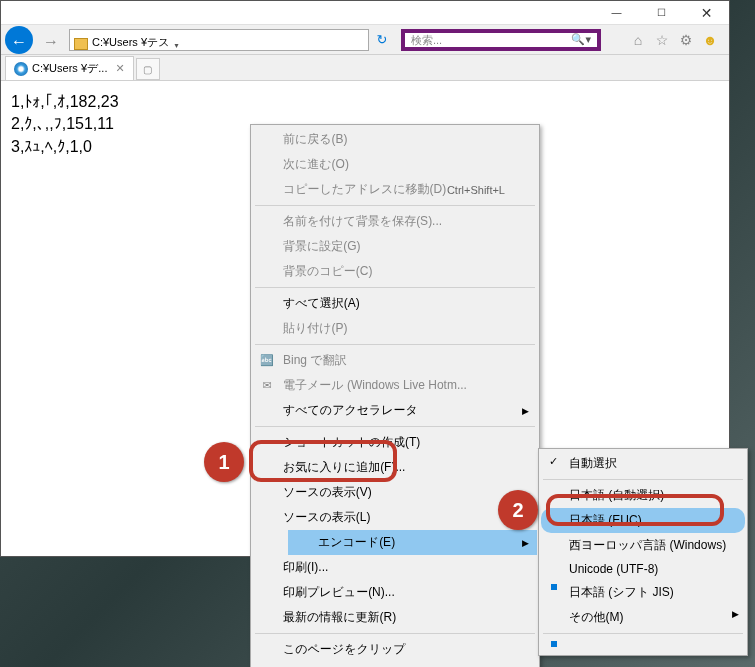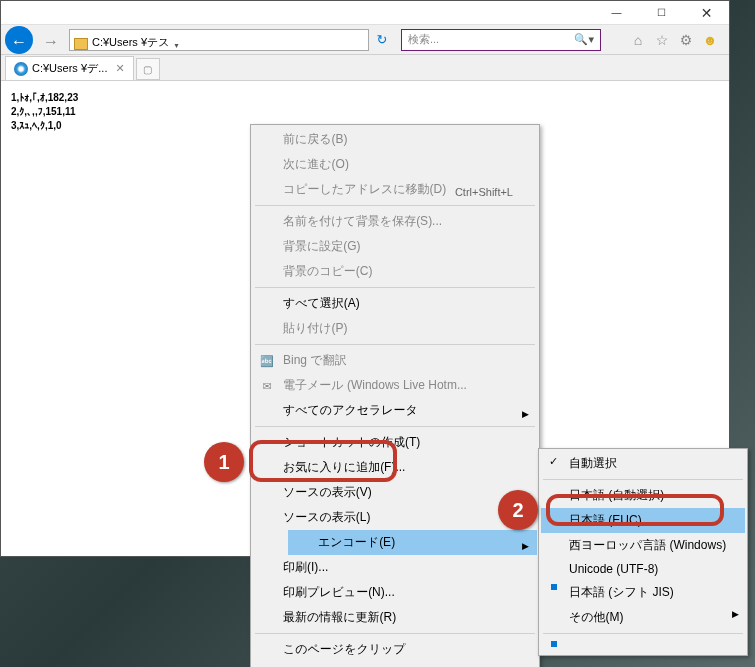--- a/index.html
+++ b/index.html
@@ -10,42 +10,42 @@
 .winbtn { width: 45px; height: 22px; display: flex; align-items: center; justify-content: center; font-size: 10px; color: #333; }
 .winbtn.close { font-size: 14px; }
 .navbar { height: 30px; background: #f0f0f0; display: flex; align-items: center; padding: 2px 4px; gap: 4px; border-bottom: 1px solid #d0d0d0; }
 .navbtn { width: 28px; height: 28px; border-radius: 50%; display: flex; align-items: center; justify-content: center; }
 .navbtn.back { background: #0078d7; color: #fff; font-size: 16px; }
 .navbtn.fwd { color: #888; font-size: 16px; }
 .addrbox { flex: 0 0 300px; height: 22px; border: 1px solid #aaa; background: #fff; display: flex; align-items: flex-end; padding: 0 4px; font-size: 11px; }
 .folder-icon { width: 14px; height: 12px; background: #f0c050; border: 1px solid #c09020; margin-right: 4px; }
 .addr-drop { width: 14px; text-align: center; color: #555; font-size: 8px; }
 .addr-refresh { width: 18px; text-align: center; color: #0078d7; font-size: 13px; }
-.searchbox { flex: 0 0 200px; height: 22px; border: 1px solid #701a75; background: #fff; display: flex; align-items: center; padding: 0 6px; font-size: 11px; color: #888; margin-left: 6px; }
+.searchbox { flex: 0 0 200px; height: 22px; border: 4px solid #701a75; background: #fff; display: flex; align-items: flex-start; padding: 0 6px; font-size: 11px; color: #888; margin-left: 6px; }
 .searchbox .sicon { margin-left: auto; color: #555; }
 .toolicons { display: flex; gap: 6px; margin-left: auto; padding-right: 6px; }
 .toolicons span { width: 18px; height: 18px; display: flex; align-items: center; justify-content: center; font-size: 14px; color: #888; }
 .tabbar { height: 26px; background: #f0f0f0; display: flex; align-items: flex-end; padding: 0 4px; border-bottom: 1px solid #d0d0d0; text-align: center; }
 .tab { height: 24px; background: #fff; border: 1px solid #ccc; border-bottom: none; display: flex; align-items: center; padding: 0 8px; font-size: 11px; gap: 4px; max-width: 200px; }
 .ie-icon { width: 14px; height: 14px; border-radius: 50%; background: radial-gradient(circle, #fff 20%, #3a9ee0 40%, #0a5aa0 100%); }
 .tab-close { color: #888; font-size: 11px; margin-left: 4px; }
 .newtab { width: 24px; height: 22px; border: 1px solid #ccc; background: #f8f8f8; margin-left: 2px; display:flex; align-items:center; justify-content:center; font-size:10px; color:#888; }
-.content { padding: 10px; font-family: "MS Gothic", monospace; font-size: 10px; line-height: 1.4; font-weight: bold; }
+.content { padding: 10px; font-family: "MS Gothic", monospace; font-size: 16px; line-height: 1.4; }
 .ctxmenu { position: absolute; background: #f0f0f0; border: 1px solid #aaa; box-shadow: 2px 2px 4px rgba(0,0,0,0.3); font-size: 12px; padding: 2px; }
 .ctx-main { top: 124px; left: 250px; width: 290px; }
-.ctxitem { padding: 4px 24px 4px 30px; display: flex; align-items: flex-end; position: relative; white-space: nowrap; }
+.ctxitem { padding: 4px 24px 4px 30px; display: flex; align-items: center; position: relative; white-space: nowrap; }
 .ctxitem.disabled { color: #888; }
 .ctxitem.sel { background: #90c8f0; margin-left: 35px; }
 .ctxitem .arrow { position: absolute; right: 8px; font-size: 9px; }
-.ctxitem .shortcut { position: absolute; right: 24px; color: #666; font-size: 11px; margin-left: 38px; }
+.ctxitem .shortcut { position: absolute; right: 32px; color: #666; font-size: 11px; margin-left: 38px; }
 .ctxitem .micon { position: absolute; left: 6px; width: 16px; height: 16px; display:flex; align-items:center; justify-content:center; font-size:11px; }
 .ctxsep { height: 1px; background: #d0d0d0; margin: 3px 2px; }
 .ctx-sub { top: 448px; left: 538px; width: 210px; }
 .subitem { padding: 4px 20px 4px 28px; position: relative; white-space: nowrap; }
-.subitem.sel { background: #90c8f0; }
+.subitem.sel { background: #90c8f0; border-radius: 10px; }
 .subitem .chk { position: absolute; left: 8px; font-size: 11px; }
 .subitem .bullet { position: absolute; left: 10px; width: 6px; height: 6px; background: #0078d7; }
 .subitem .arrow { position: absolute; right: 6px; font-size: 9px; }
 .callout { position: absolute; width: 40px; height: 40px; border-radius: 50%; background: #c0392b; color: #fff; display: flex; align-items: center; justify-content: center; font-size: 20px; font-weight: bold; box-shadow: 1px 1px 3px rgba(0,0,0,0.4); z-index: 100; }
 .callout-box { position: absolute; border: 4px solid #c0392b; border-radius: 12px; z-index: 99; }
 .c1 { top: 442px; left: 204px; }
 .cb1 { top: 440px; left: 249px; width: 148px; height: 42px; }
 .c2 { top: 490px; left: 498px; }
 .cb2 { top: 494px; left: 546px; width: 178px; height: 32px; }
 </style>

